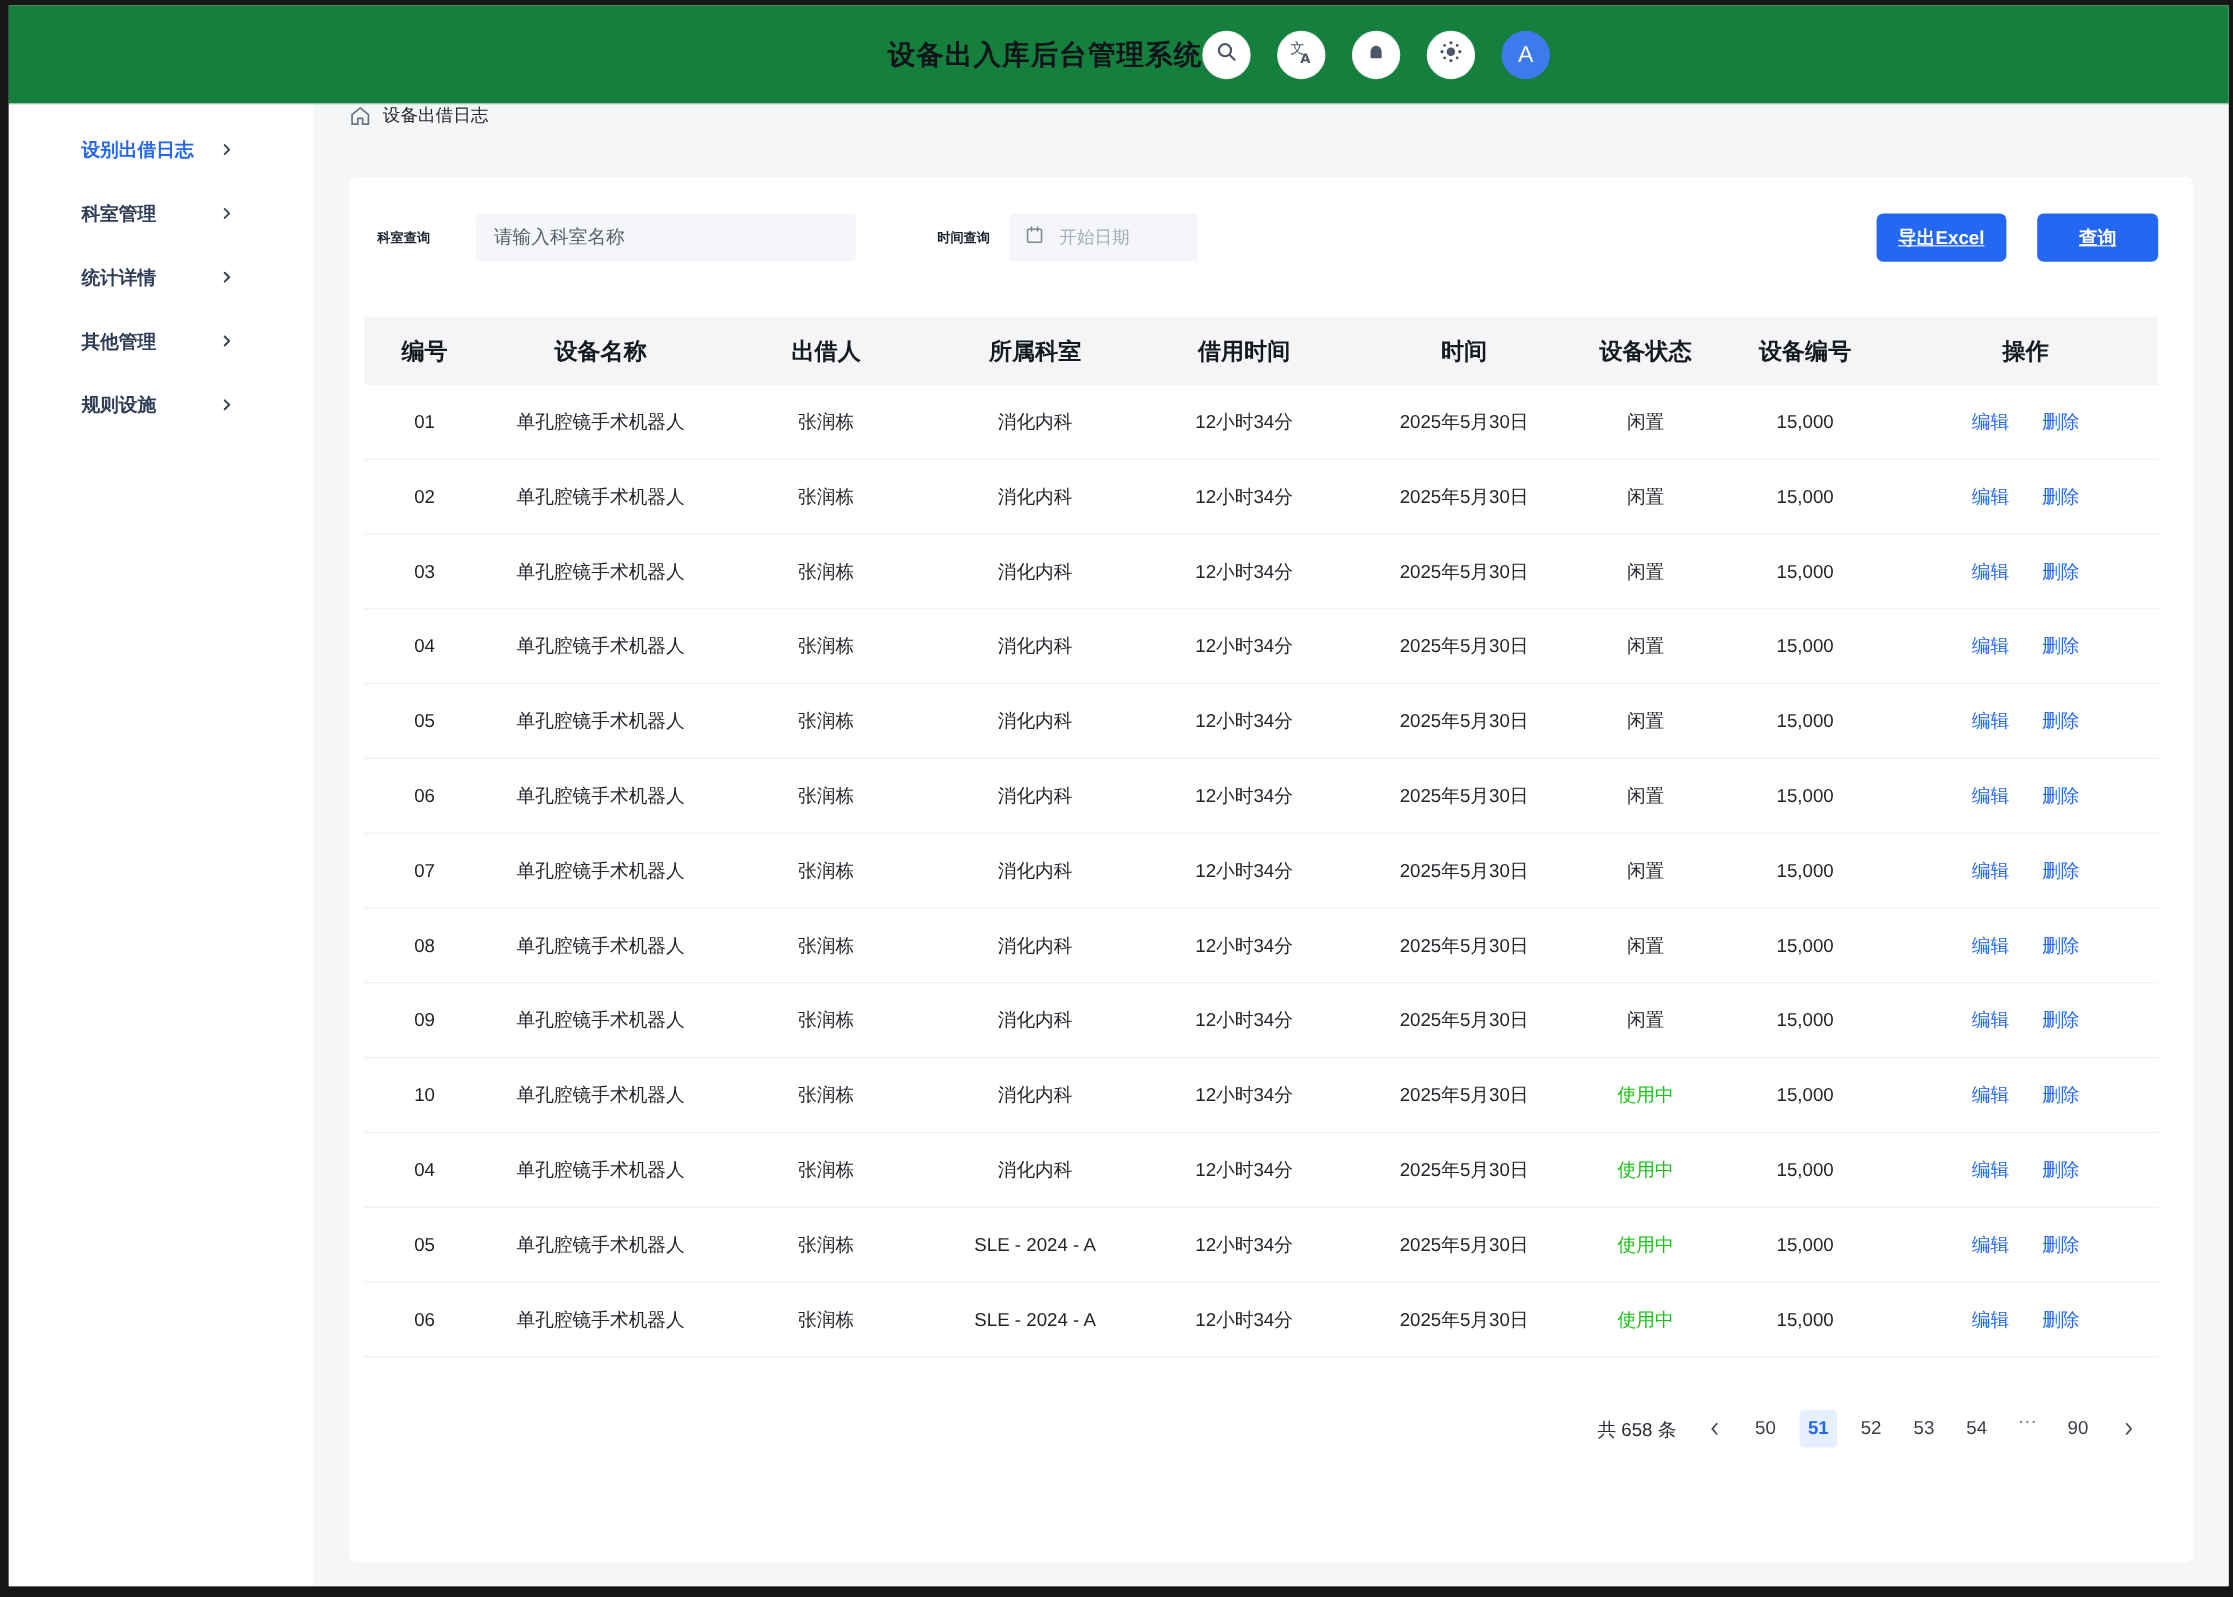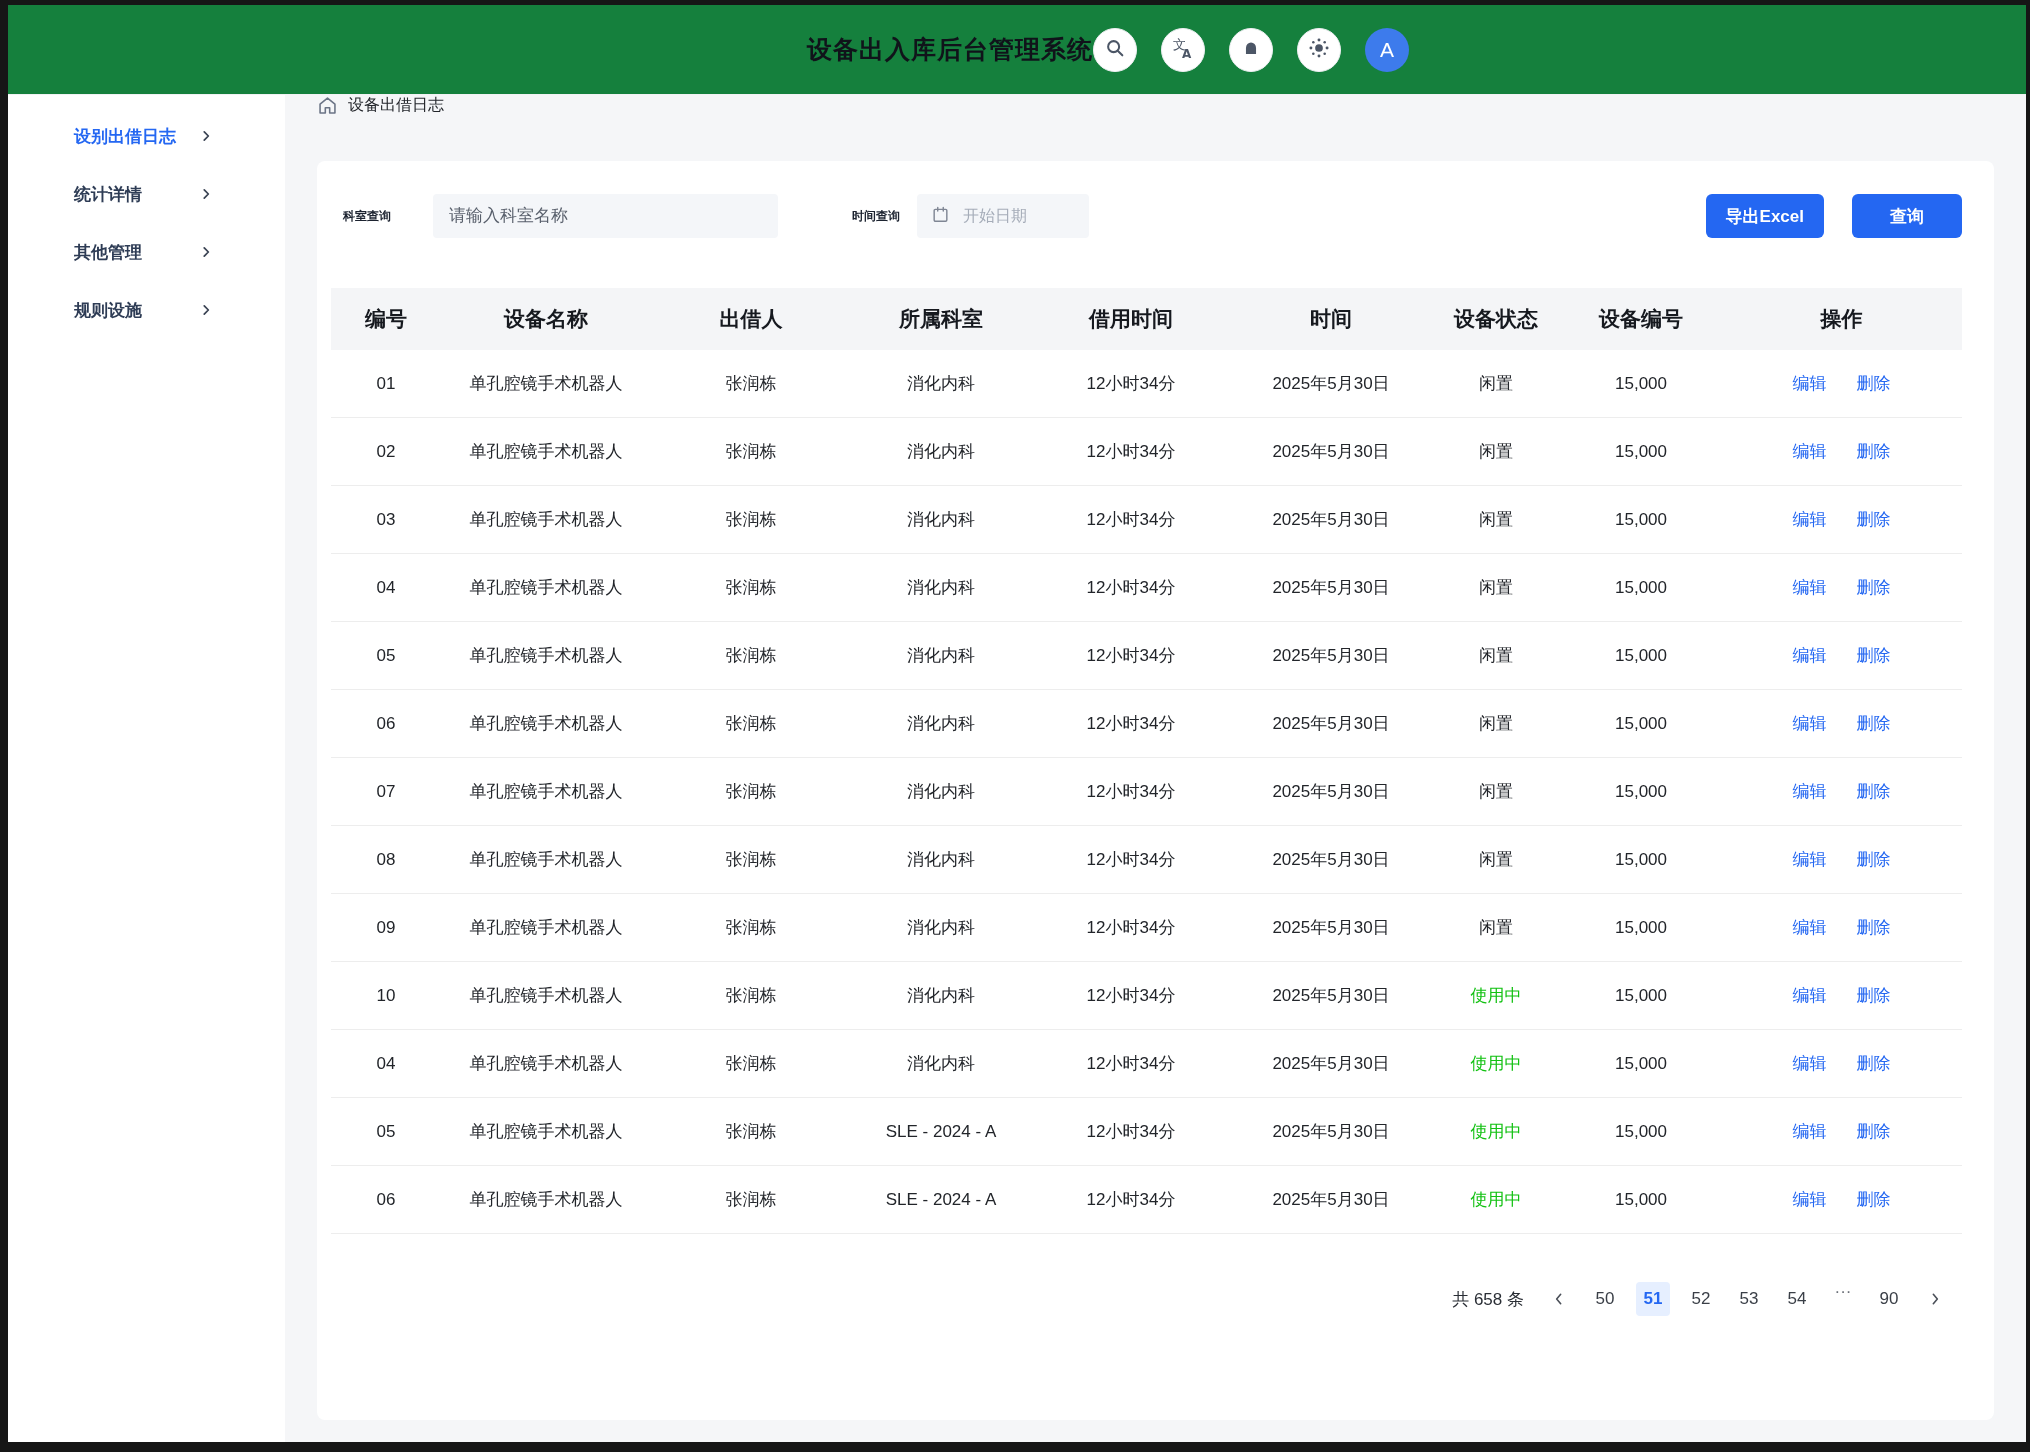--- a/index.html
+++ b/index.html
@@ -43,21 +43,21 @@
   .text-input { width:345px; height:44px; margin-left:42px; background:#f4f6f9; border:none;
                 border-radius:4px; padding:0 16px; font-size:17px; color:#39404d; outline:none; }
   .text-input::placeholder { color:#59606c; opacity:1; }
   .time-label { margin-left:74px; }
   .date-box { width:172px; height:44px; margin-left:17px; background:#f4f6f9; border-radius:4px;
               display:flex; align-items:center; gap:13px; padding:0 14px; cursor:pointer; }
   .date-ph { font-size:16px; color:#a6adb9; }
   .btns { margin-left:auto; display:flex; gap:28px; }
   .btn { height:44px; min-width:110px; padding:0 20px; border:none; border-radius:6px;
          background:#2467f2; color:#fff; font-size:17px; font-weight:600; cursor:pointer;
-         font-family:inherit; }
+         font-family:inherit;text-decoration:underline; }
 
   
   .table { margin:50px 32px 0 14px; }
   .t-head, .t-row { display:grid;
       grid-template-columns:110px 210px 200px 180px 200px 200px 130px 160px 1fr;
       align-items:center; }
   .t-head { height:62px; background:#f4f5f7; font-weight:700; font-size:21px; color:#16191f; }
   .t-row { height:68px; border-bottom:1px solid #ededed; font-size:17px; color:#22252a; background:#fff; }
   .t-head > div, .t-row > div { text-align:center; padding:0 4px; }
   .status-active { color:#12c112; }
@@ -123,20 +123,28 @@
       </div>
       <div class="avatar">A</div>
     </div>
   </div>
 
   <div class="main">
 
     <div class="sidebar">
         <div class="menu-item active">
           <span>设别出借日志</span>
+          <span class="chev">
+            <svg width="14" height="14" viewBox="0 0 24 24" fill="none" stroke="#3a4353" stroke-width="3" stroke-linecap="round" stroke-linejoin="round">
+              <polyline points="9,5 16,12 9,19"></polyline>
+            </svg>
+          </span>
+        </div>
+        <div class="menu-item">
+          <span>科室管理</span>
           <span class="chev">
             <svg width="14" height="14" viewBox="0 0 24 24" fill="none" stroke="#3a4353" stroke-width="3" stroke-linecap="round" stroke-linejoin="round">
               <polyline points="9,5 16,12 9,19"></polyline>
             </svg>
           </span>
         </div>
         <div class="menu-item">
           <span>统计详情</span>
           <span class="chev">
             <svg width="14" height="14" viewBox="0 0 24 24" fill="none" stroke="#3a4353" stroke-width="3" stroke-linecap="round" stroke-linejoin="round">

